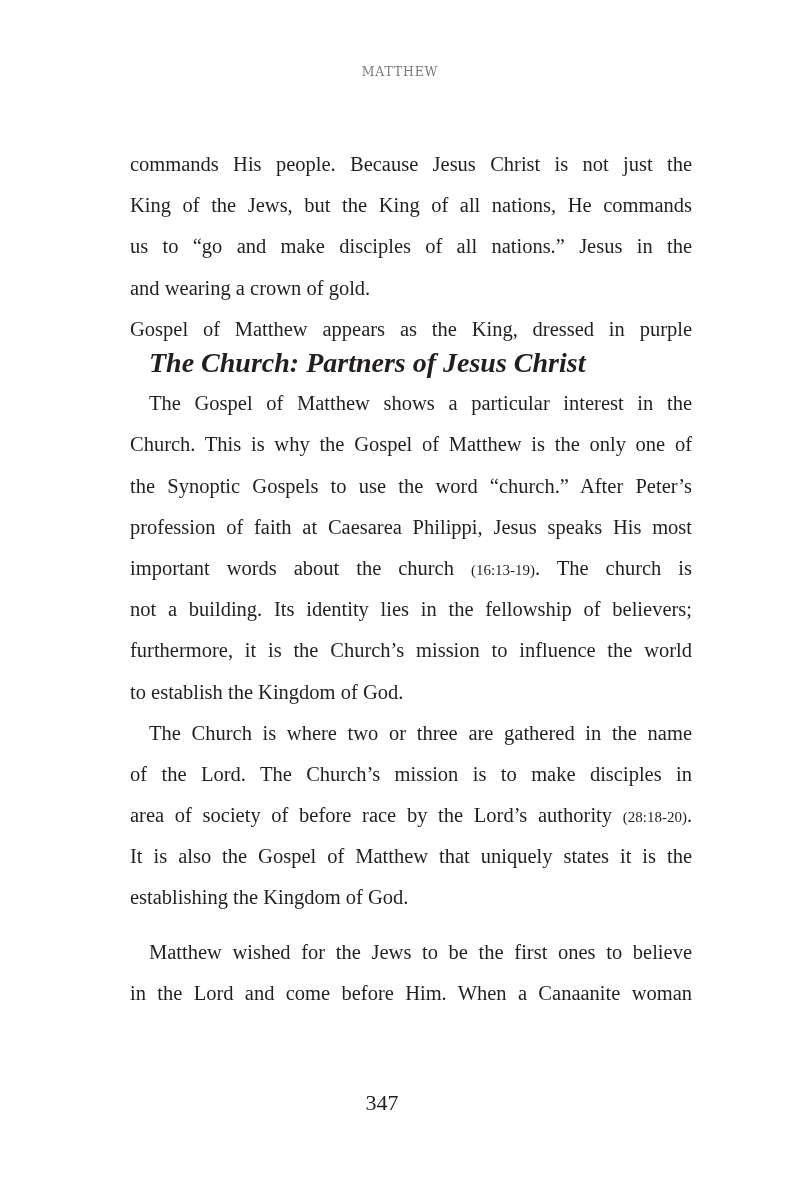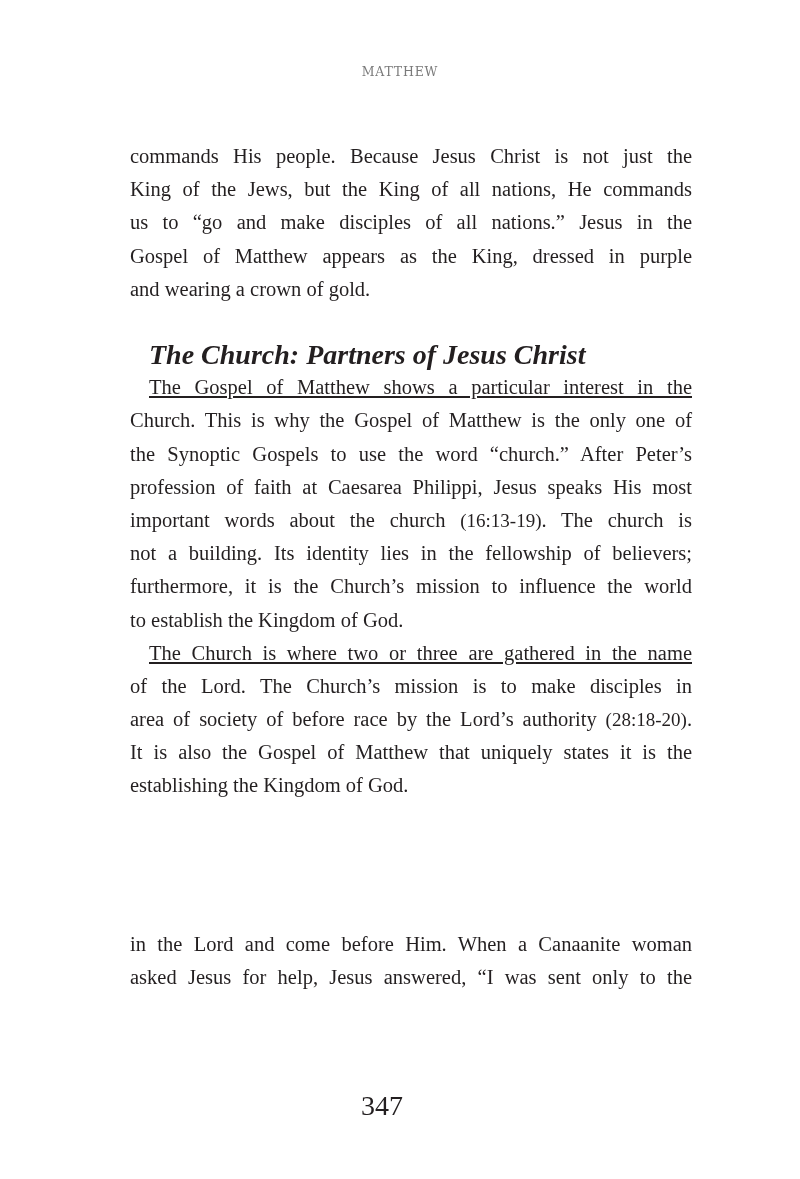--- a/index.html
+++ b/index.html
@@ -8,45 +8,45 @@
   .running-head {
     position: absolute; top: 64px; left: 0; width: 800px; text-align: center;
     font-family: "DejaVu Serif", serif; font-size: 12.5px; letter-spacing: 0.8px;
     color: #7a7a7a;
   }
   .text {
     position: absolute; left: 130px; width: 562px;
     font-family: "Liberation Serif", serif; font-size: 20.5px; color: #231f20;
     line-height: 33.2px;
   }
-  .line { display: block; white-space: nowrap; text-align: justify; text-align-last: justify; height: 33.2px; }
+  .line { display: block; white-space: nowrap; text-align: justify; text-align-last: justify; height: 33.2px; margin-top: 8px; }
   .line.last { text-align-last: left; }
-  .indent { padding-left: 19px; text-decoration: underline; }
+  .indent { padding-left: 19px; }
   .heading {
     font-family: "Liberation Serif", serif; font-style: italic; font-weight: bold;
     font-size: 28px; padding-left: 19px; text-align-last: left;
   }
-  .ref { font-size: 19px; }
+  .ref { font-size: 15px; }
   .folio {
     position: absolute; top: 1090px; left: 0; width: 764px; text-align: center;
-    font-family: "Liberation Serif", serif; font-size: 28px; color: #231f20;
+    font-family: "Liberation Serif", serif; font-size: 22px; color: #231f20;
   }
 </style>
 </head>
 <body>
 
 <div class="page">
   <div class="running-head">MATTHEW</div>
 
   <div class="text" style="top:140px;">
     <span class="line">commands His people. Because Jesus Christ is not just the</span>
     <span class="line">King of the Jews, but the King of all nations, He commands</span>
     <span class="line">us to “go and make disciples of all nations.” Jesus in the</span>
+    <span class="line last">and wearing a crown of gold.</span>
     <span class="line">Gospel of Matthew appears as the King, dressed in purple</span>
-    <span class="line last">and wearing a crown of gold.</span>
   </div>
 
   <div class="text" style="top:338px;">
     <span class="line heading">The Church: Partners of Jesus Christ</span>
     <span class="line indent">The Gospel of Matthew shows a particular interest in the</span>
     <span class="line">Church. This is why the Gospel of Matthew is the only one of</span>
     <span class="line">the Synoptic Gospels to use the word “church.” After Peter’s</span>
     <span class="line">profession of faith at Caesarea Philippi, Jesus speaks His most</span>
     <span class="line"><span>important words about the church </span><span class="ref">(16:13-19)</span><span>. The church is</span></span>
     <span class="line">not a building. Its identity lies in the fellowship of believers;</span>
@@ -54,18 +54,18 @@
     <span class="line last">to establish the Kingdom of God.</span>
 
     <span class="line indent">The Church is where two or three are gathered in the name</span>
     <span class="line">of the Lord. The Church’s mission is to make disciples in</span>
     <span class="line"><span>area of society of before race by the Lord’s authority </span><span class="ref">(28:18-20)</span><span>.</span></span>
     <span class="line">It is also the Gospel of Matthew that uniquely states it is the</span>
     <span class="line last">establishing the Kingdom of God.</span>
   </div>
 
   <div class="text" style="top:928px;">
+    <span class="line indent">Matthew wished for the Jews to be the first ones to believe</span>
     <span class="line">in the Lord and come before Him. When a Canaanite woman</span>
-    <span class="line">asked Jesus for help, Jesus answered, “I was sent only to the</span>
   </div>
 
   <div class="folio">347</div>
 </div>
 
 </body></html>

